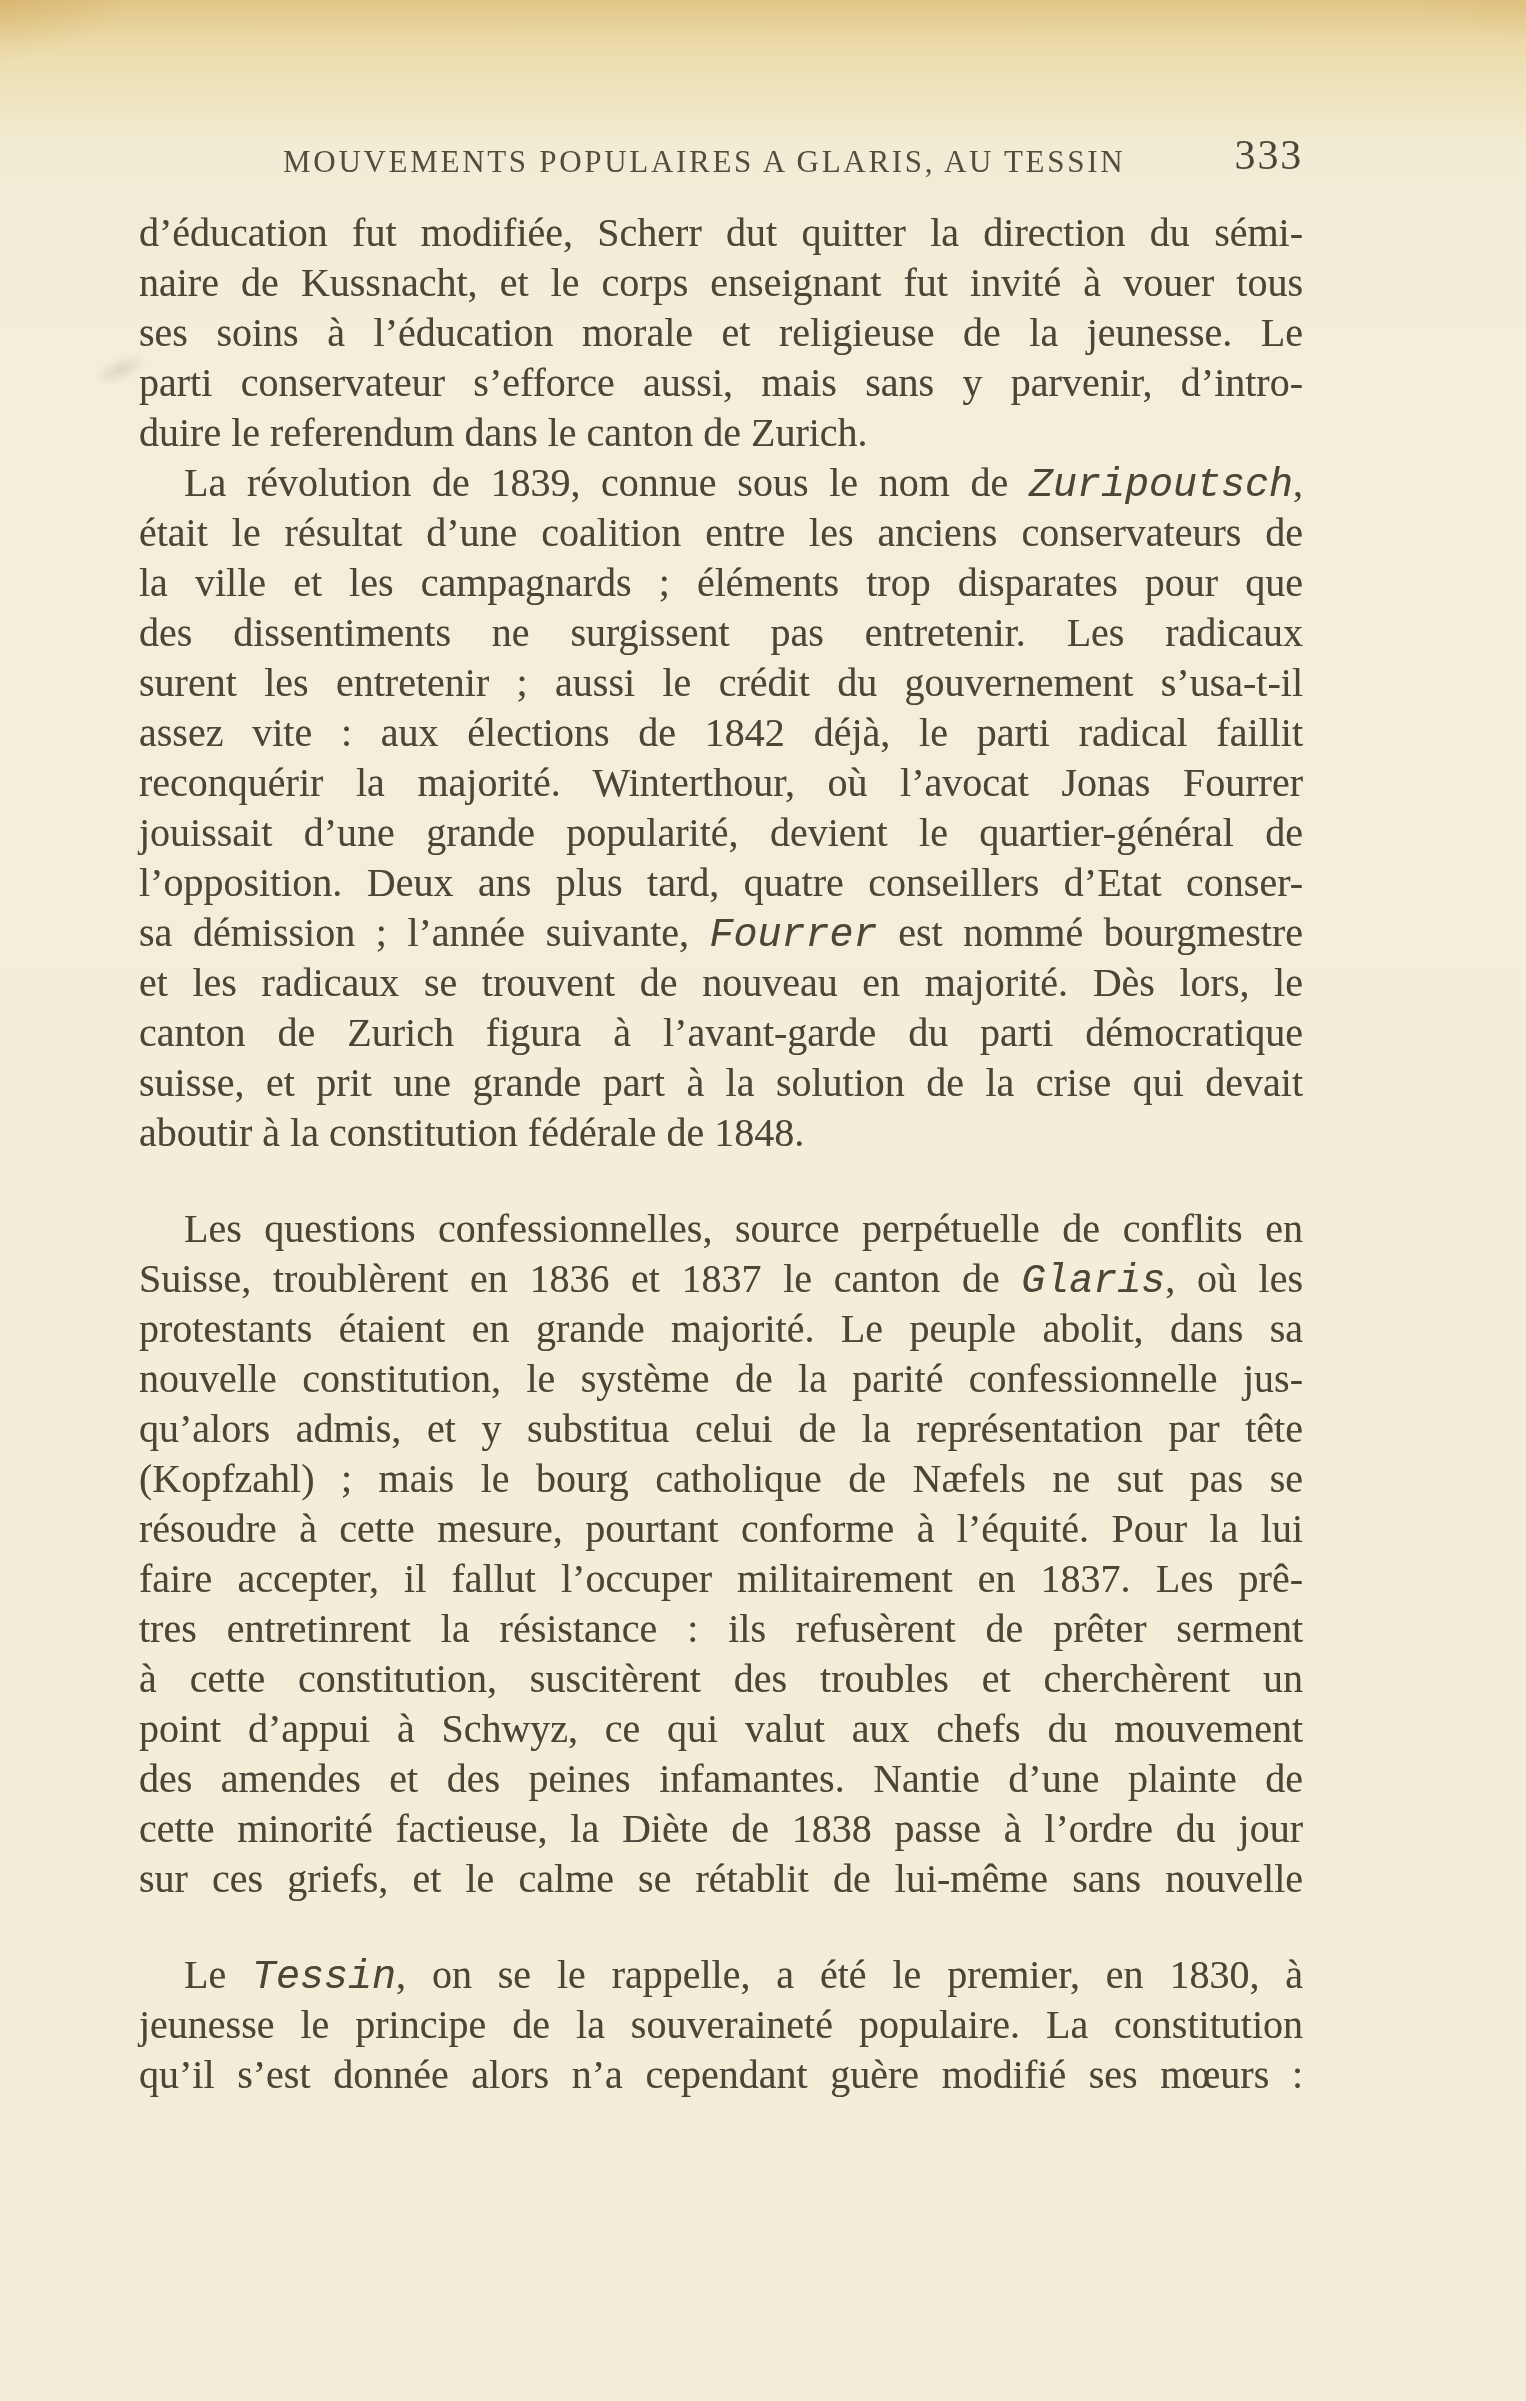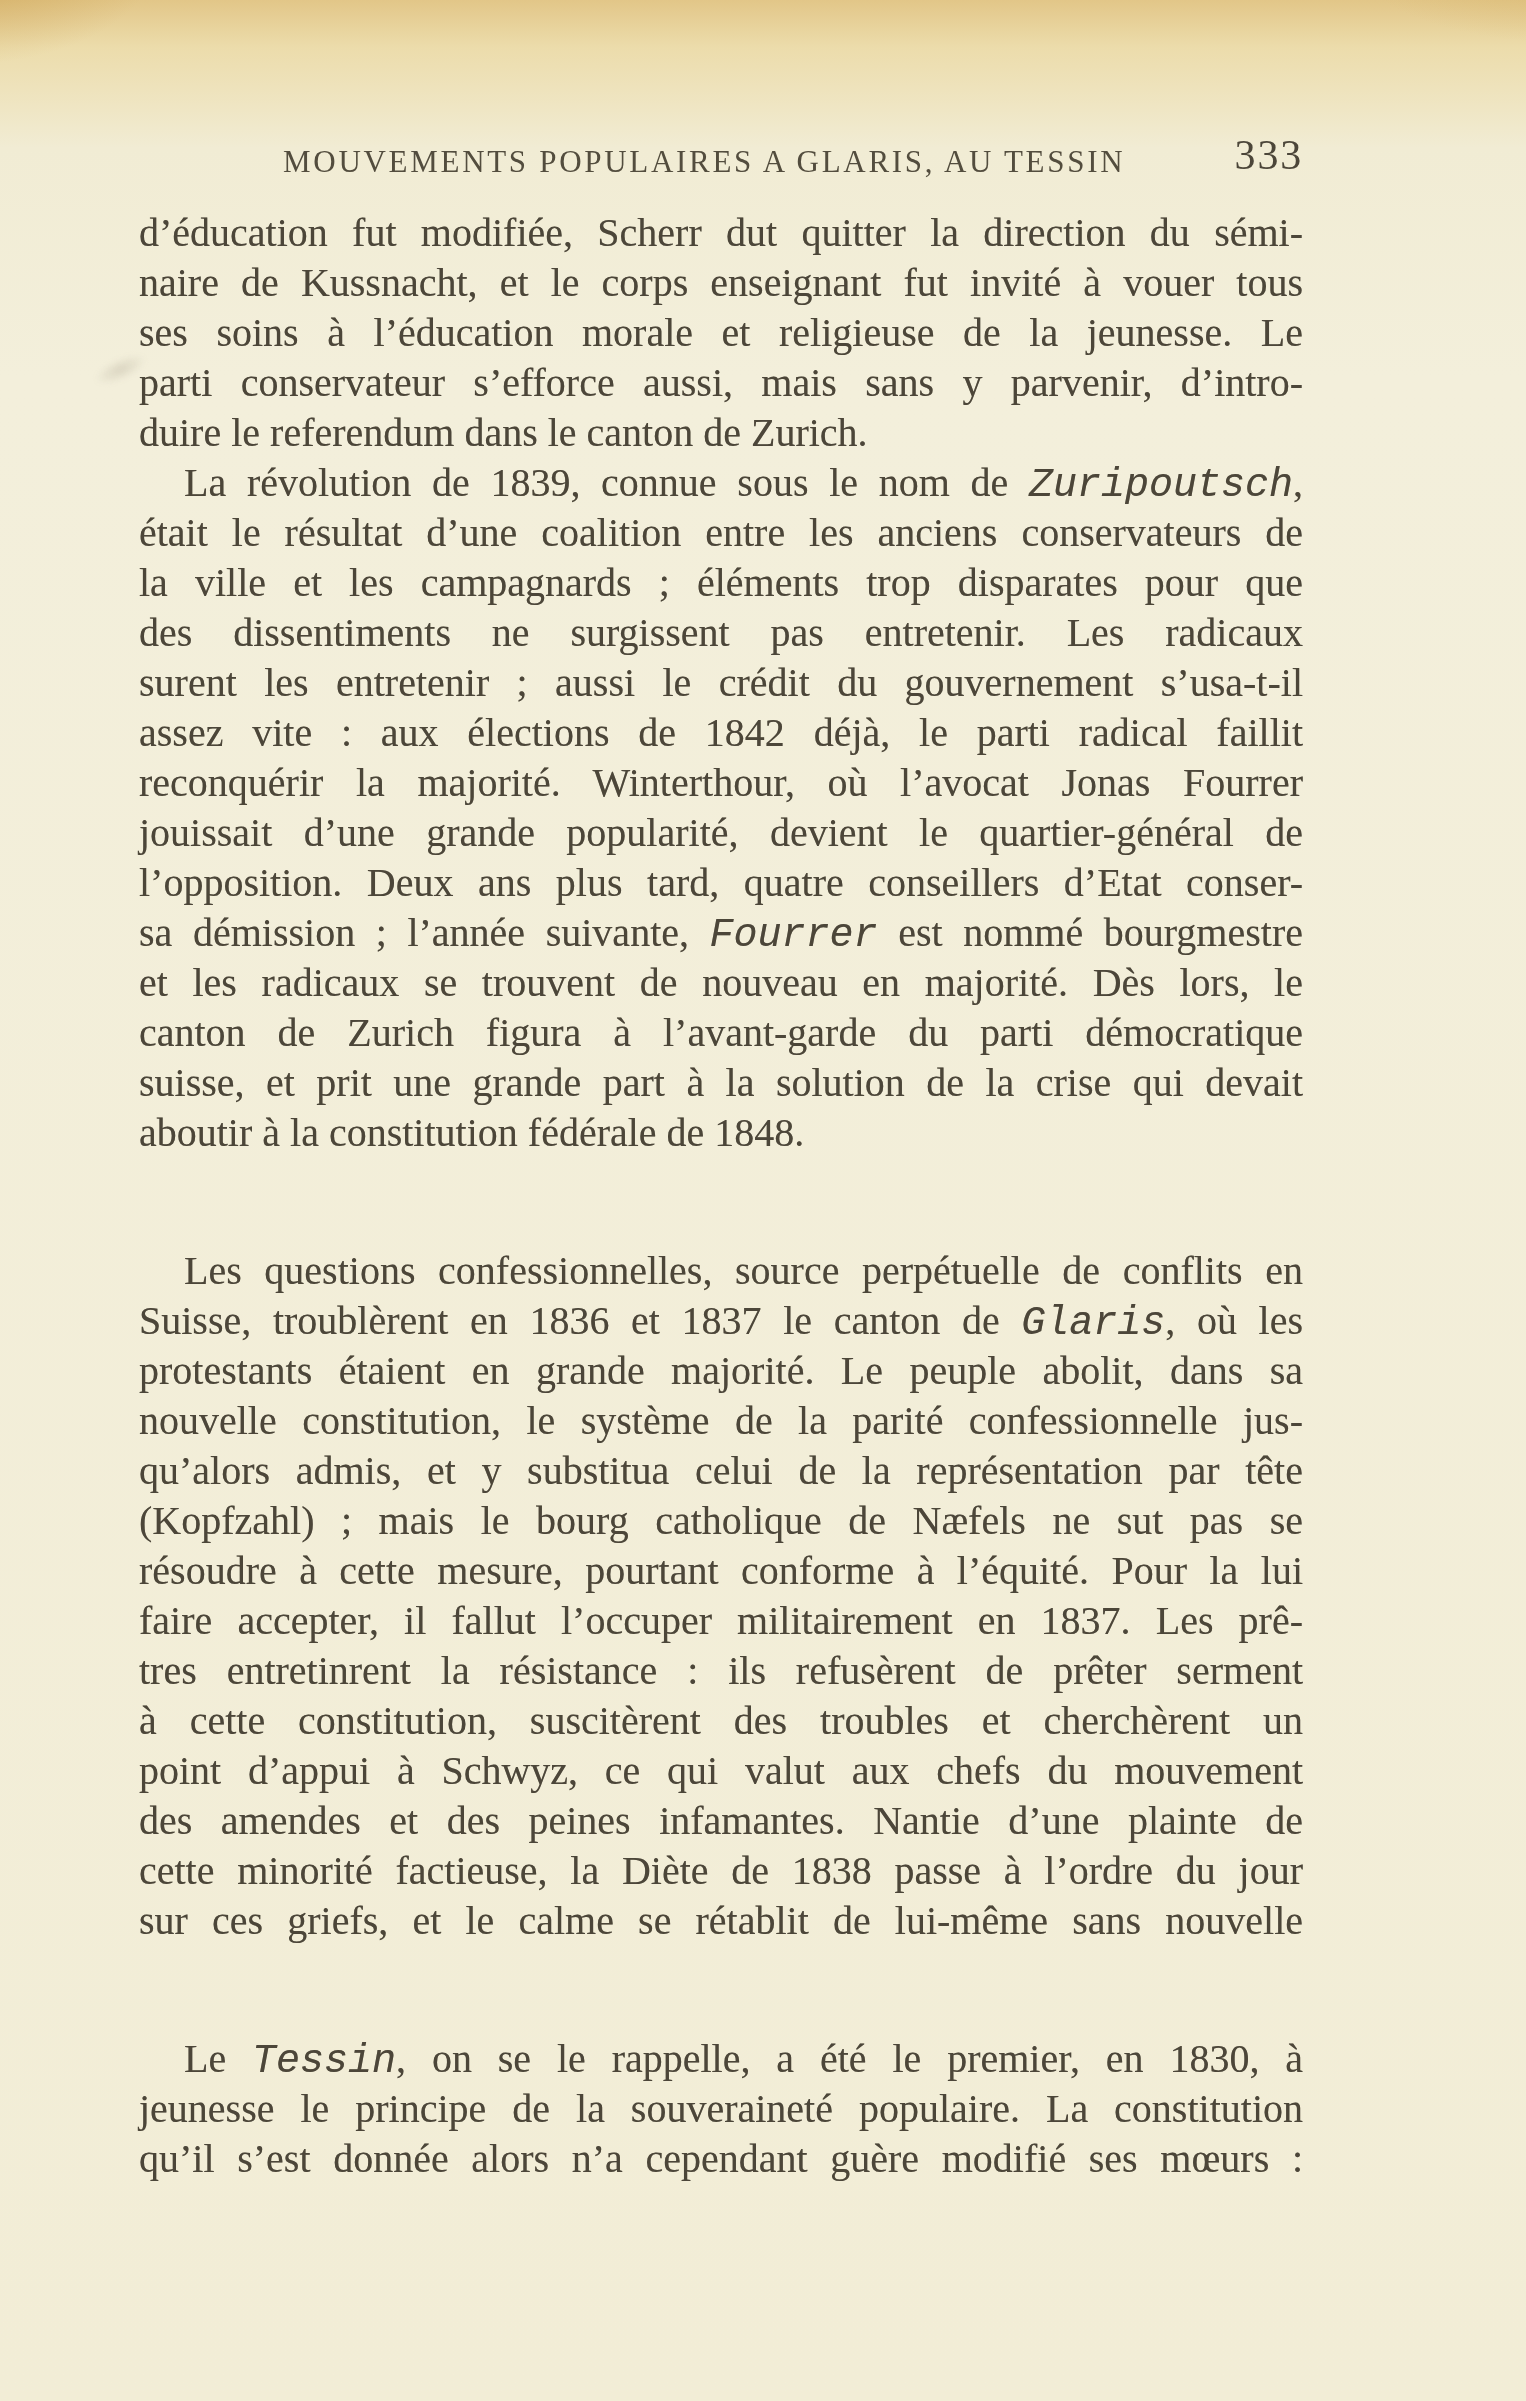--- a/index.html
+++ b/index.html
@@ -50,21 +50,21 @@
   .page-body {
     position: absolute;
     top: 208px;
     left: 139px;
     width: 1164px;
     font-size: 40px;
     line-height: 50px;
     text-shadow: 0 0 0.6px rgba(76,70,57,0.45);
   }
   .paragraph { margin: 0; }
-  .paragraph.gap { margin-top: 88px; }
+  .paragraph.gap { margin-top: 46px; }
   .line {
     white-space: nowrap;
     text-align: justify;
     text-align-last: justify;
     height: 50px;
   }
   .line.last { text-align-last: left; }
   .line.last.fill { text-align-last: justify; }
   .line.indent { text-indent: 45px; }
   .line i { font-style: italic; font-family: Liberation Mono, monospace; }

